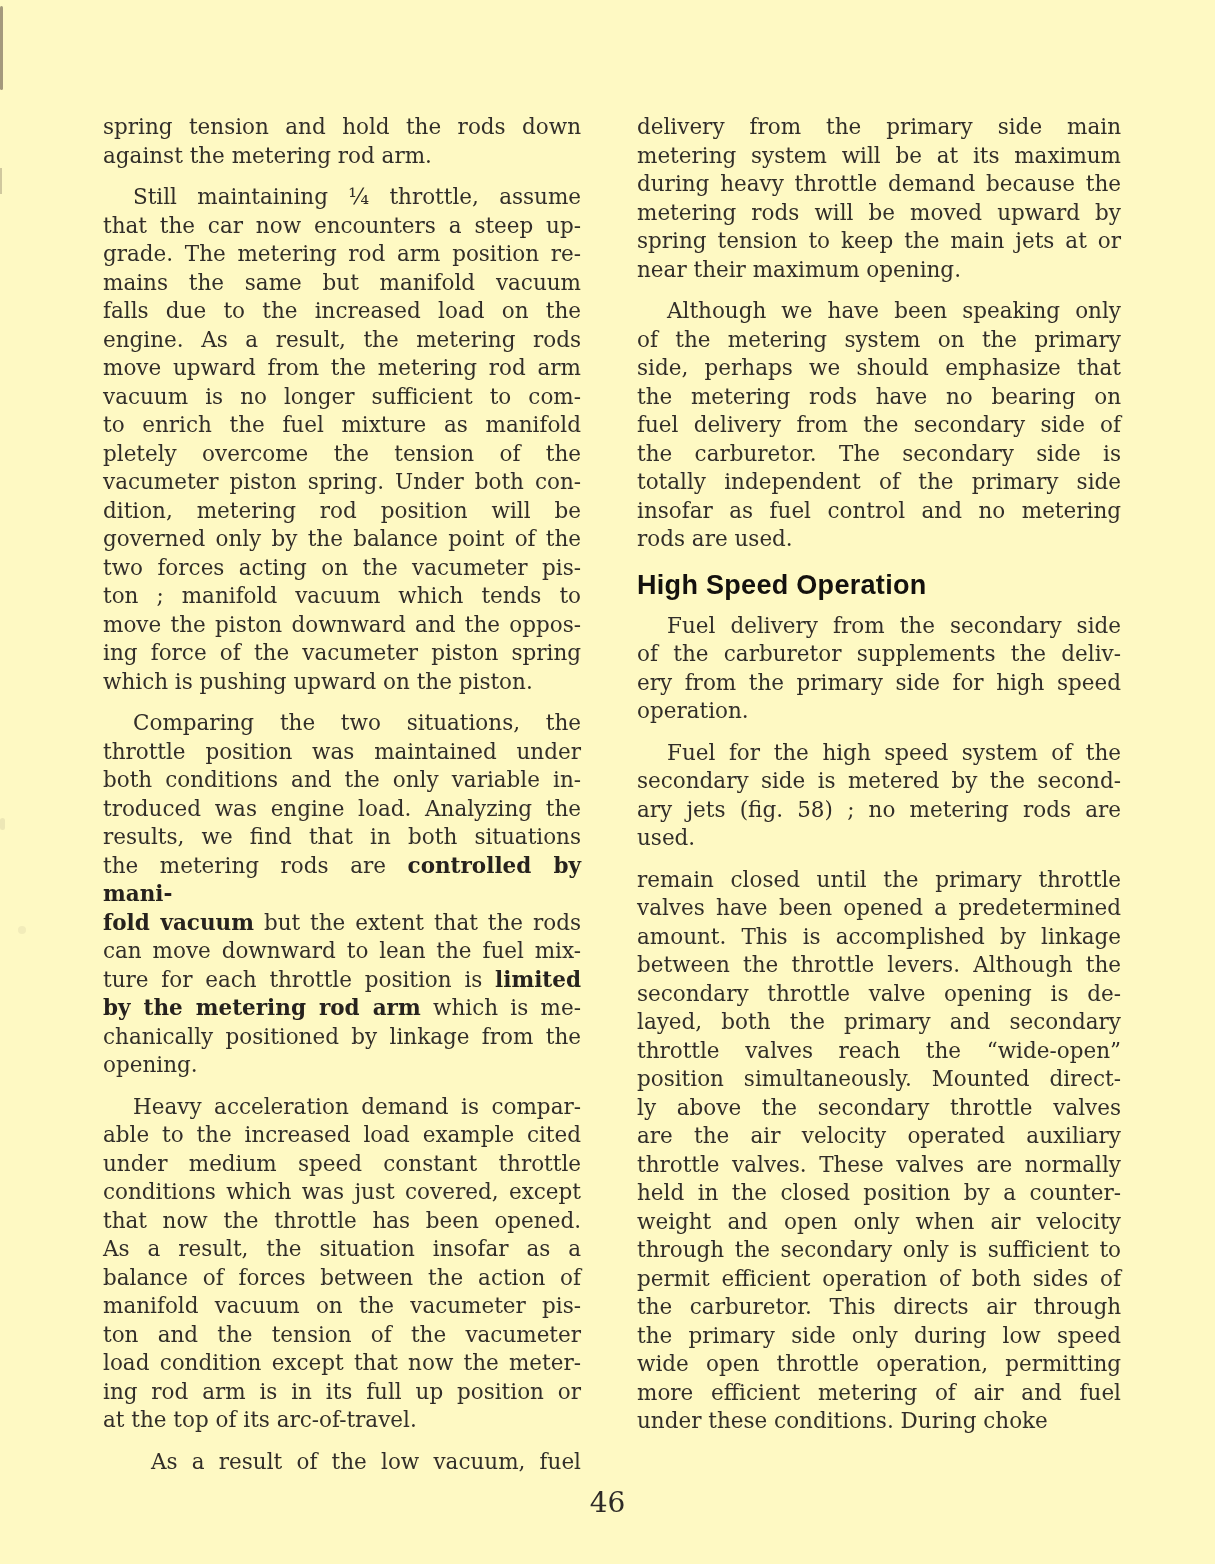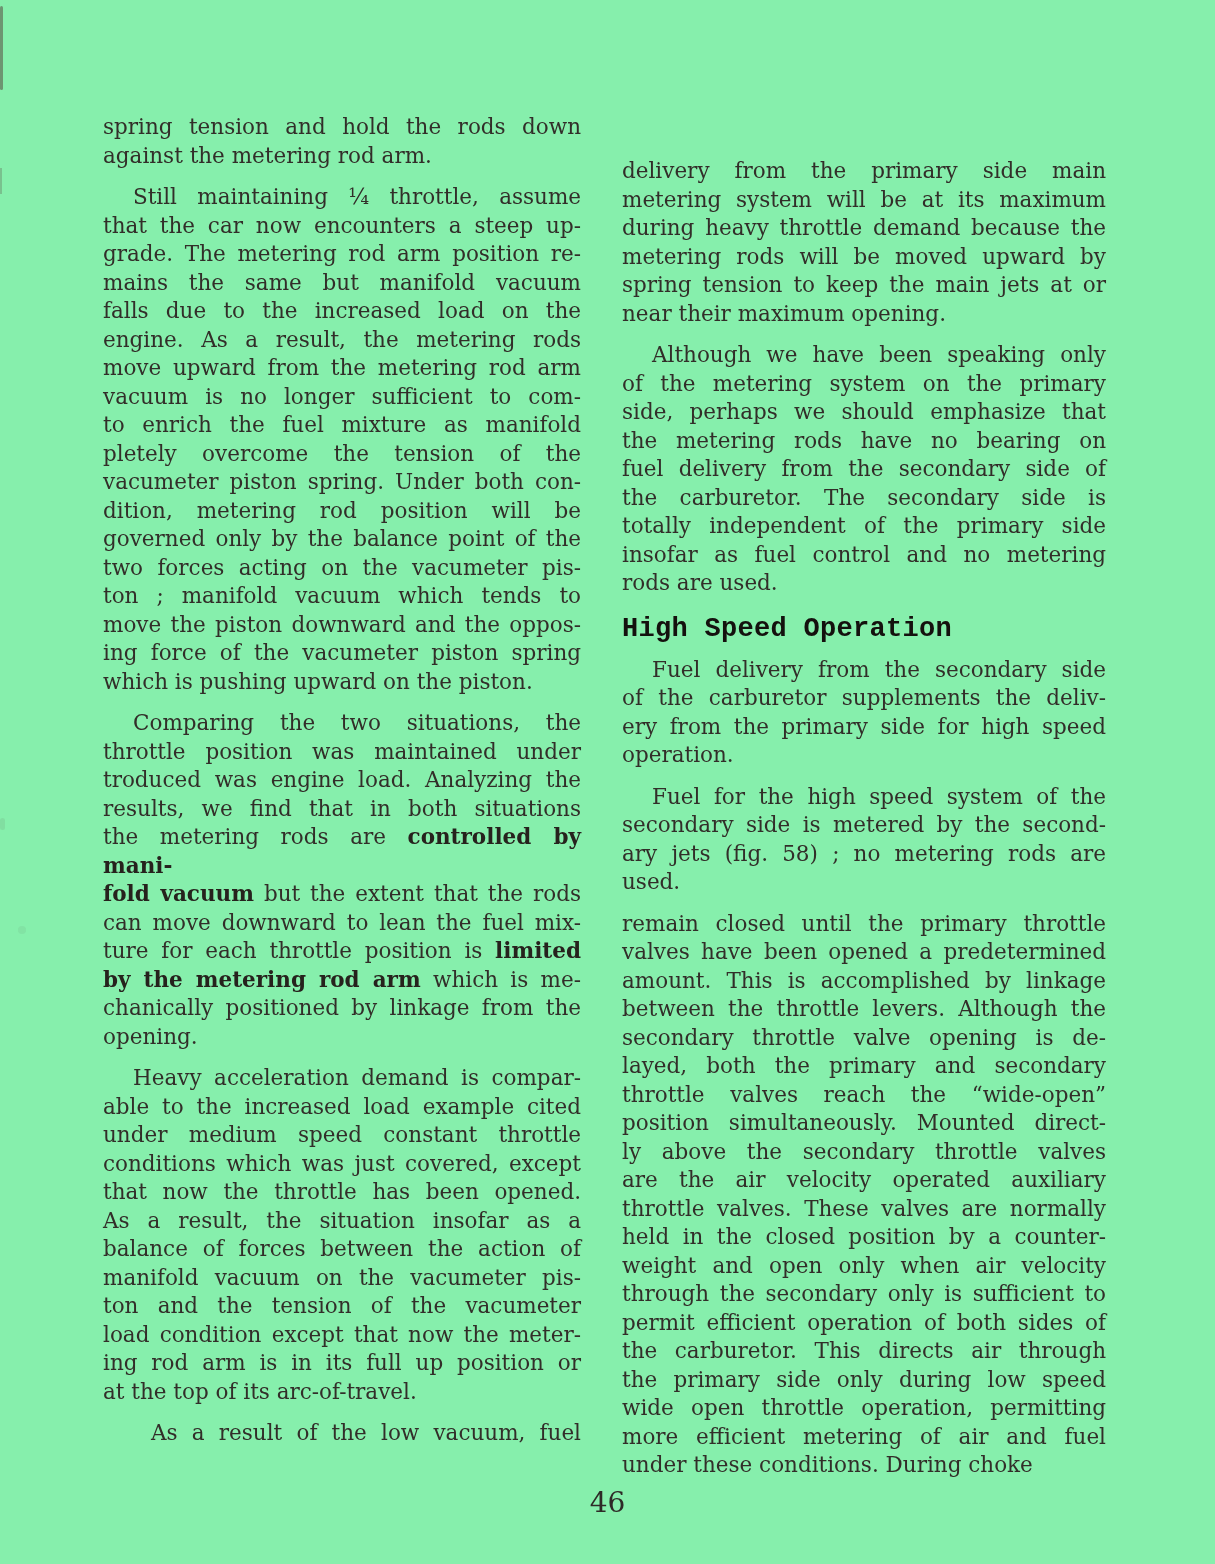--- a/index.html
+++ b/index.html
@@ -1,39 +1,39 @@
 <!DOCTYPE html>
 <html><head>
 <meta charset="utf-8">
 <style>
   html,body{margin:0;padding:0;background:#e8e6e2;}
   .page{
     position:relative;
     width:1215px;height:1564px;
-    background:#86efac;
+    background:#fef9c3;
     overflow:hidden;
     font-family:"DejaVu Serif", serif;
   }
   .col{position:absolute;top:113px;}
   .col-left{left:103px;width:478px;}
-  .col-right{left:622px;width:484px;margin-top:44px;}
+  .col-right{left:637px;width:484px;}
   .block{margin:0 0 13px 0;}
   .line{
     font-size:21.5px;
     line-height:28.5px;
     color:#322e29;
     text-align:justify;
     text-align-last:justify;
     text-justify:inter-word;
     white-space:normal;
   }
   .line.last{text-align-last:left;}
   .line b{font-weight:bold;color:#26221d;}
   .heading{
-    font-family:Liberation Mono, monospace;
+    font-family:Liberation Sans, sans-serif;
     font-weight:bold;
     font-size:27px;
     line-height:30px;
     color:#14110e;
     letter-spacing:.3px;
     margin:16px 0 12px 0;
   }
   .page-number{
     position:absolute;
     left:0;top:1486px;width:1215px;
@@ -78,20 +78,21 @@
         <div class="line">governed only by the balance point of the</div>
         <div class="line">two forces acting on the vacumeter pis-</div>
         <div class="line">ton ; manifold vacuum which tends to</div>
         <div class="line">move the piston downward and the oppos-</div>
         <div class="line">ing force of the vacumeter piston spring</div>
         <div class="line last">which is pushing upward on the piston.</div>
       </div>
       <div class="block">
         <div class="line" style="text-indent: 30px;">Comparing the two situations, the</div>
         <div class="line">throttle position was maintained under</div>
+        <div class="line">both conditions and the only variable in-</div>
         <div class="line">troduced was engine load. Analyzing the</div>
         <div class="line">results, we find that in both situations</div>
         <div class="line">the metering rods are <b>controlled by mani-</b></div>
         <div class="line"><b>fold vacuum</b> but the extent that the rods</div>
         <div class="line">can move downward to lean the fuel mix-</div>
         <div class="line">ture for each throttle position is <b>limited</b></div>
         <div class="line"><b>by the metering rod arm</b> which is me-</div>
         <div class="line">chanically positioned by linkage from the</div>
         <div class="line last">opening.</div>
       </div>

